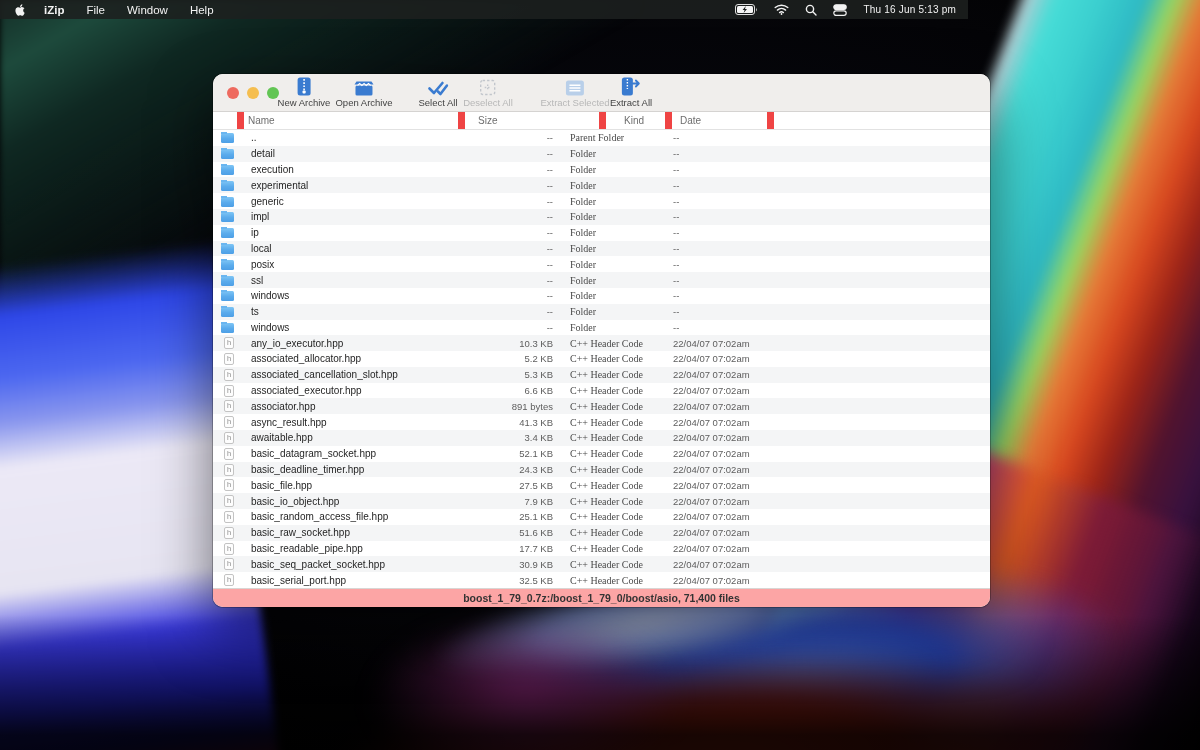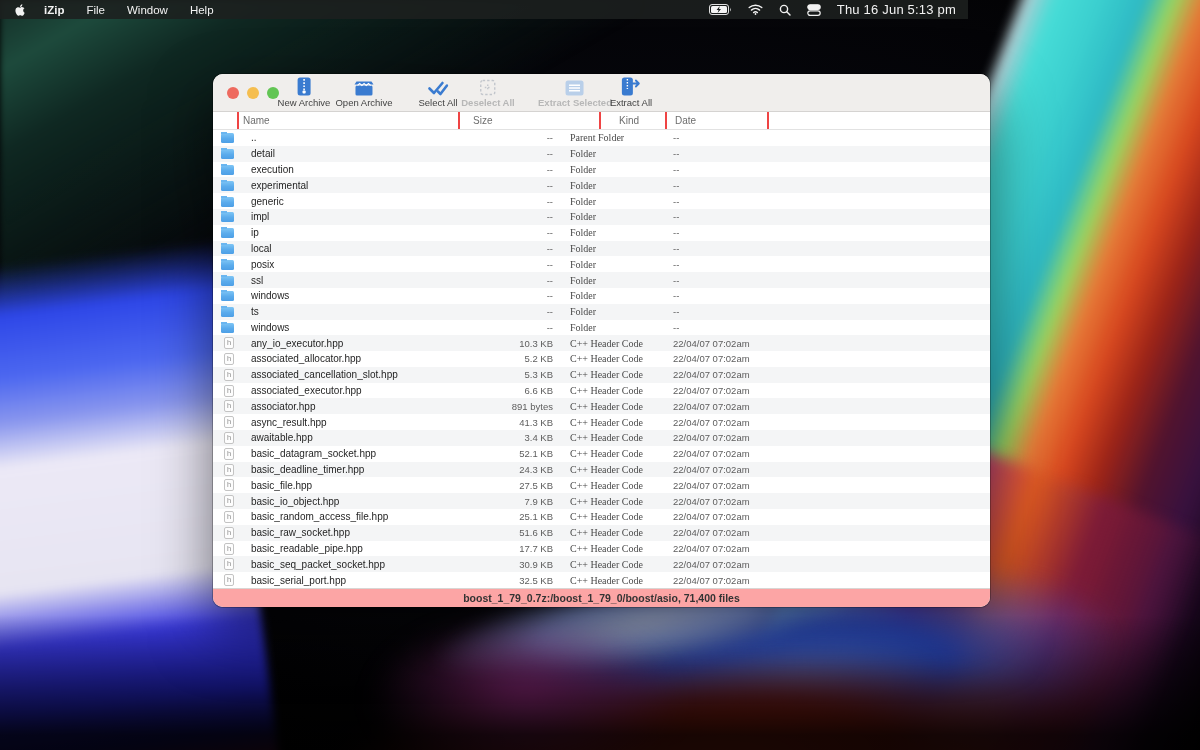--- a/index.html
+++ b/index.html
@@ -47,43 +47,43 @@
   
   .menubar { position:absolute; left:0; top:0; width:968px; height:19px;
     background:rgba(28,32,31,.88); display:flex; align-items:center;
     color:#f2f2f2; font-size:11.5px; z-index:50; }
   .menubar .apple { margin:0 18px 0 14px; display:flex; align-items:center; }
   .menu-item { margin-right:22px; }
   .menu-item.app { font-weight:700; }
   .menubar-right { margin-left:auto; display:flex; align-items:center; gap:16px;
     padding-right:12px; }
   .mb-icon { display:flex; align-items:center; }
-  .clock { font-size:13px; letter-spacing:.2px; }
+  .clock { font-size:10px; letter-spacing:.2px; }
 
   
   .window { position:absolute; left:213px; top:74px; width:777px; height:533px;
     border-radius:10px; background:#fff; z-index:10;
     box-shadow:0 25px 60px rgba(0,0,0,.55), 0 0 0 1px rgba(0,0,0,.25);
     display:flex; flex-direction:column; }
 
   .toolbar { height:38px; flex:none; background:#f0eeec; border-bottom:1px solid #d5d3d1;
     border-radius:10px 10px 0 0; position:relative; }
   .traffic { position:absolute; left:14px; top:13px; display:flex; gap:8px; }
   .light { width:12px; height:12px; border-radius:50%; }
   .tb-btn { position:absolute; top:3px; transform:translateX(-50%); text-align:center;
     display:flex; flex-direction:column; align-items:center; gap:1px; cursor:default; }
   .tb-btn .ic { height:19px; display:flex; align-items:flex-end; justify-content:center; }
   .tb-btn .lbl { font-size:9.5px; color:#434343; white-space:nowrap; }
-  .tb-btn.disabled .lbl { color:#b7b7b7;font-weight:bold; }
+  .tb-btn.disabled .lbl { color:#b7b7b7; }
 
   
   .thead { height:18px; flex:none; background:#fff; border-bottom:1px solid #e2e2e2;
     display:grid; grid-template-columns:24px 221px 105px 102px 102px 1fr;
     font-size:10px; color:#6e6e6e; align-items:center; }
-  .thead .hc { height:100%; display:flex; align-items:center; border-left:2px solid #ef4444; }
+  .thead .hc { height:100%; display:flex; align-items:center; border-left:7px solid #ef4444; }
   .thead .hc:first-child { border-left:none; }
   .hc.name { padding-left:4px; }
   .hc.size { padding-left:13px; }
   .hc.kind { padding-left:18px;margin-left:36px; }
   .hc.date { padding-left:8px; }
 
   .tbody { flex:1; display:grid; grid-auto-rows:1fr; overflow:hidden; background:#fff; }
   .row { display:grid; grid-template-columns:24px 221px 105px 102px 102px 1fr;
     align-items:center; font-size:10px; color:#222; }
   .row:nth-child(even) { background:#f4f5f6; }

